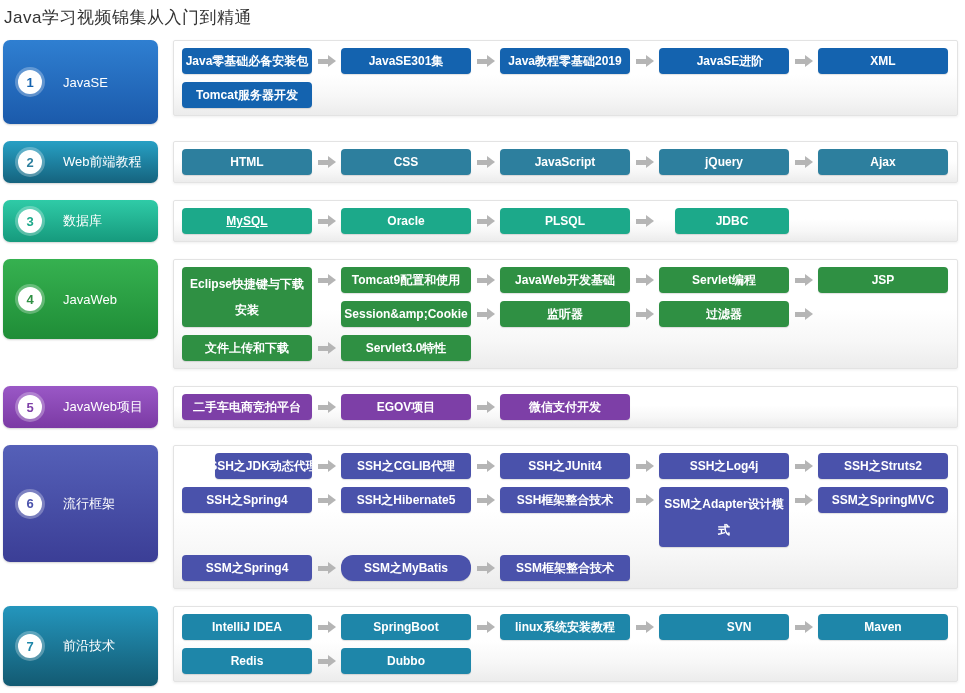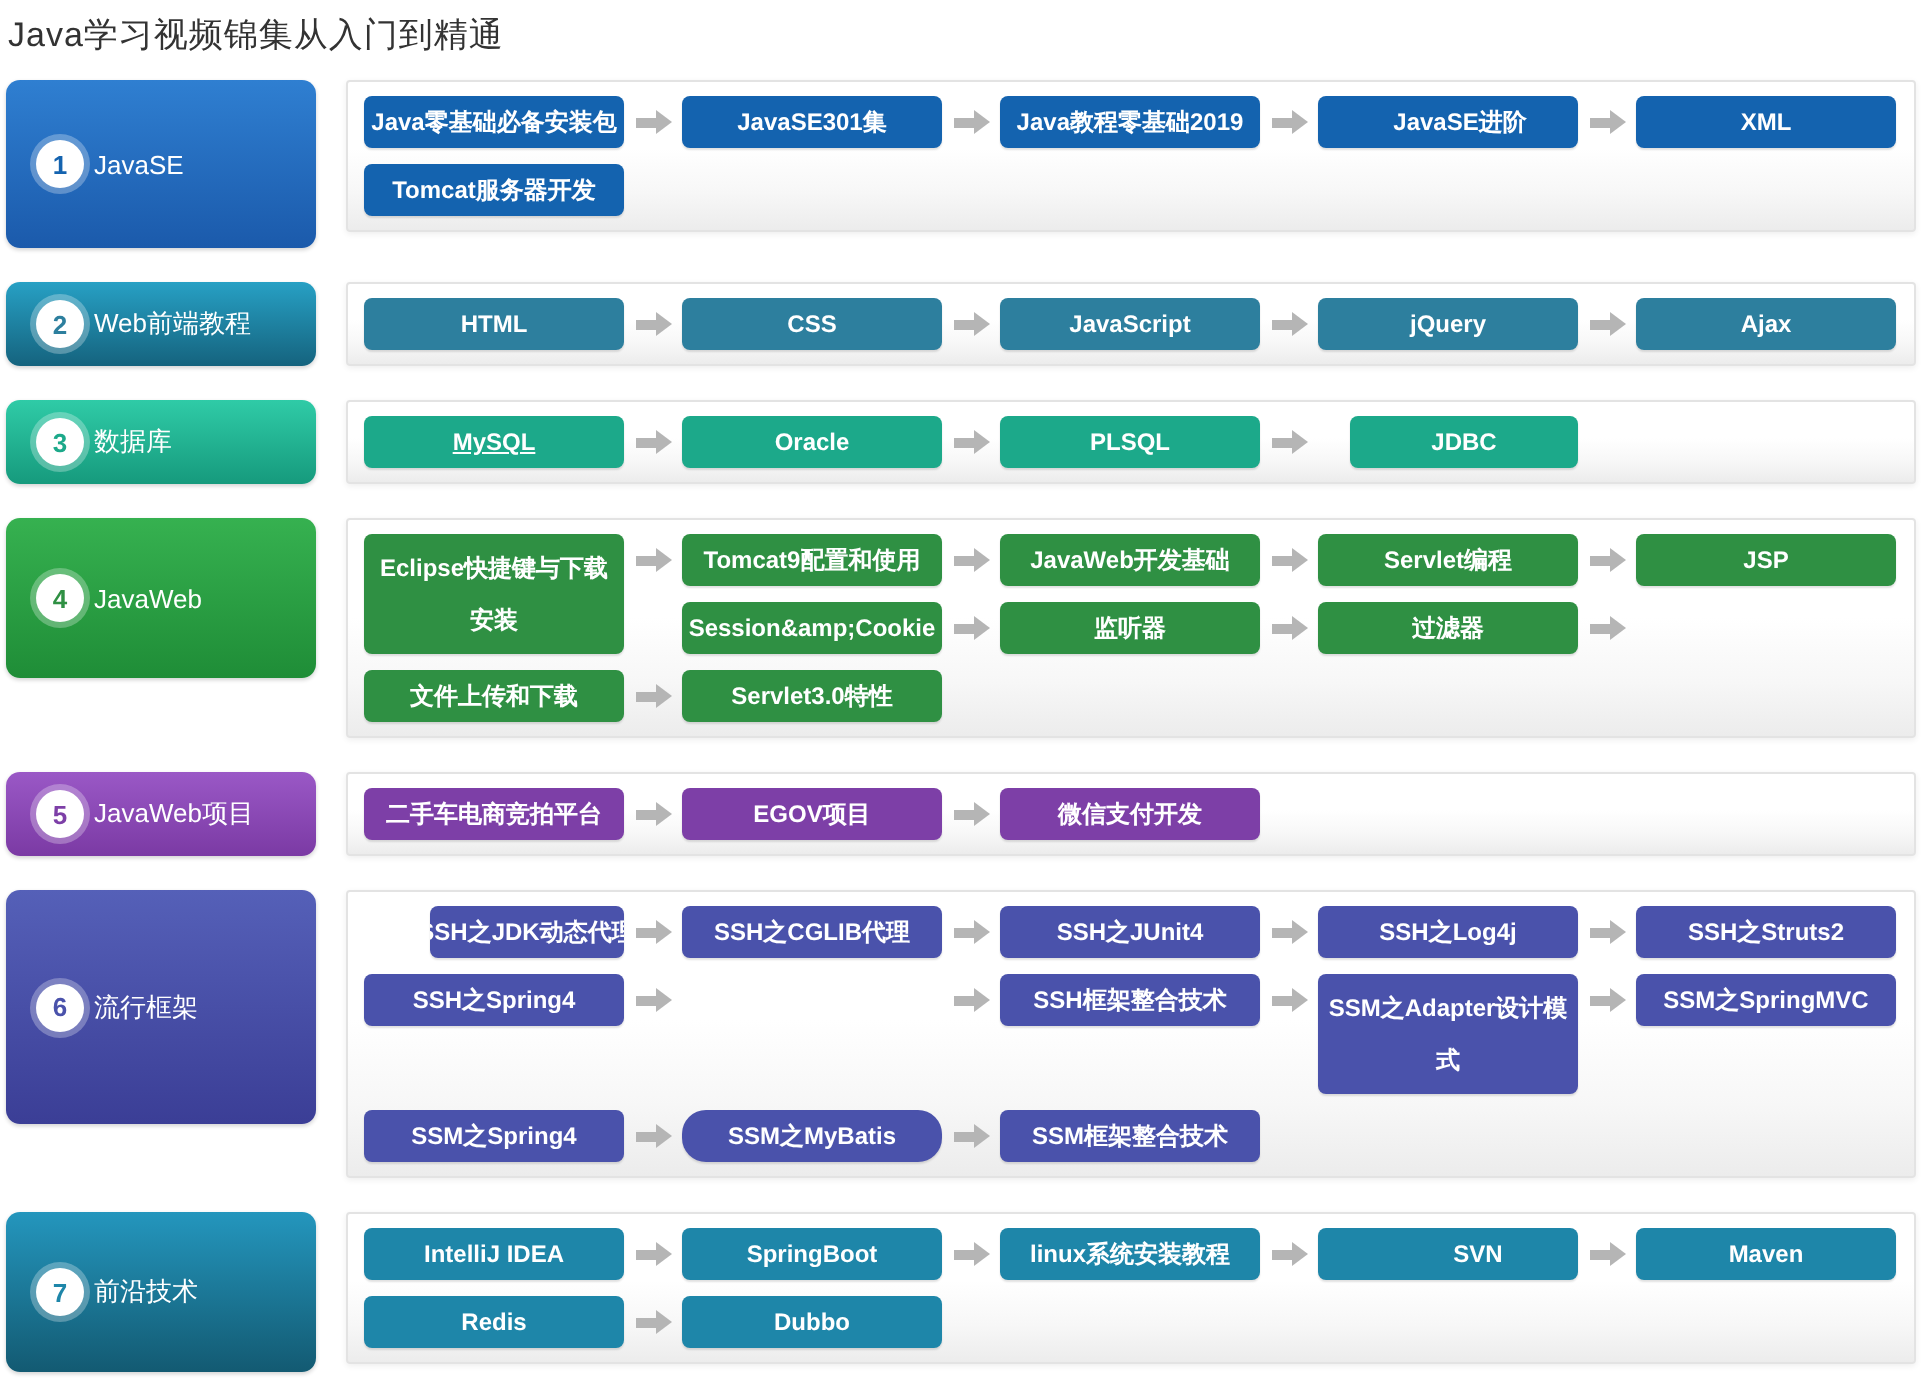--- a/index.html
+++ b/index.html
@@ -37,21 +37,21 @@
     border-radius: 50%;
     background: #ffffff;
     font-weight: bold;
     font-size: 13px;
     display: flex; align-items: center; justify-content: center;
     box-shadow: 0 0 0 3px rgba(255,255,255,0.28);
     flex: 0 0 24px;
   }
   .plabel {
     font-size: 13px;
-    margin-left: 5px;
+    margin-left: 21px;
     white-space: nowrap;
   }
   .content {
     margin-left: 15px;
     width: 785px;
     flex: 0 0 785px;
     border: 1px solid #e3e3e3;
     border-radius: 2px;
     background: linear-gradient(180deg, #ffffff 45%, #f7f7f7 75%, #ececec 100%);
     box-shadow: 0 1px 3px rgba(0,0,0,0.07);
@@ -221,20 +221,21 @@
             <div class="arw" style="grid-area: 1 / 2;"></div>
             <div class="btn" style="background: rgb(74, 82, 171); grid-area: 1 / 3;">SSH之CGLIB代理</div>
             <div class="arw" style="grid-area: 1 / 4;"></div>
             <div class="btn" style="background: rgb(74, 82, 171); grid-area: 1 / 5;">SSH之JUnit4</div>
             <div class="arw" style="grid-area: 1 / 6;"></div>
             <div class="btn" style="background: rgb(74, 82, 171); grid-area: 1 / 7;">SSH之Log4j</div>
             <div class="arw" style="grid-area: 1 / 8;"></div>
             <div class="btn" style="background: rgb(74, 82, 171); grid-area: 1 / 9;">SSH之Struts2</div>
             <div class="btn" style="background: rgb(74, 82, 171); grid-area: 2 / 1;">SSH之Spring4</div>
             <div class="arw" style="grid-area: 2 / 2;"></div>
+            <div class="btn" style="background: rgb(74, 82, 171); grid-area: 2 / 3;">SSH之Hibernate5</div>
             <div class="arw" style="grid-area: 2 / 4;"></div>
             <div class="btn" style="background: rgb(74, 82, 171); grid-area: 2 / 5;">SSH框架整合技术</div>
             <div class="arw" style="grid-area: 2 / 6;"></div>
             <div class="btn tall" style="background: rgb(74, 82, 171); grid-area: 2 / 7 / span 2;">SSM之Adapter设计模式</div>
             <div class="arw" style="grid-area: 2 / 8;"></div>
             <div class="btn" style="background: rgb(74, 82, 171); grid-area: 2 / 9;">SSM之SpringMVC</div>
             <div class="btn" style="background: rgb(74, 82, 171); grid-area: 4 / 1;">SSM之Spring4</div>
             <div class="arw" style="grid-area: 4 / 2;"></div>
             <div class="btn" style="background: rgb(74, 82, 171); grid-area: 4 / 3; border-radius: 12px;">SSM之MyBatis</div>
             <div class="arw" style="grid-area: 4 / 4;"></div>

